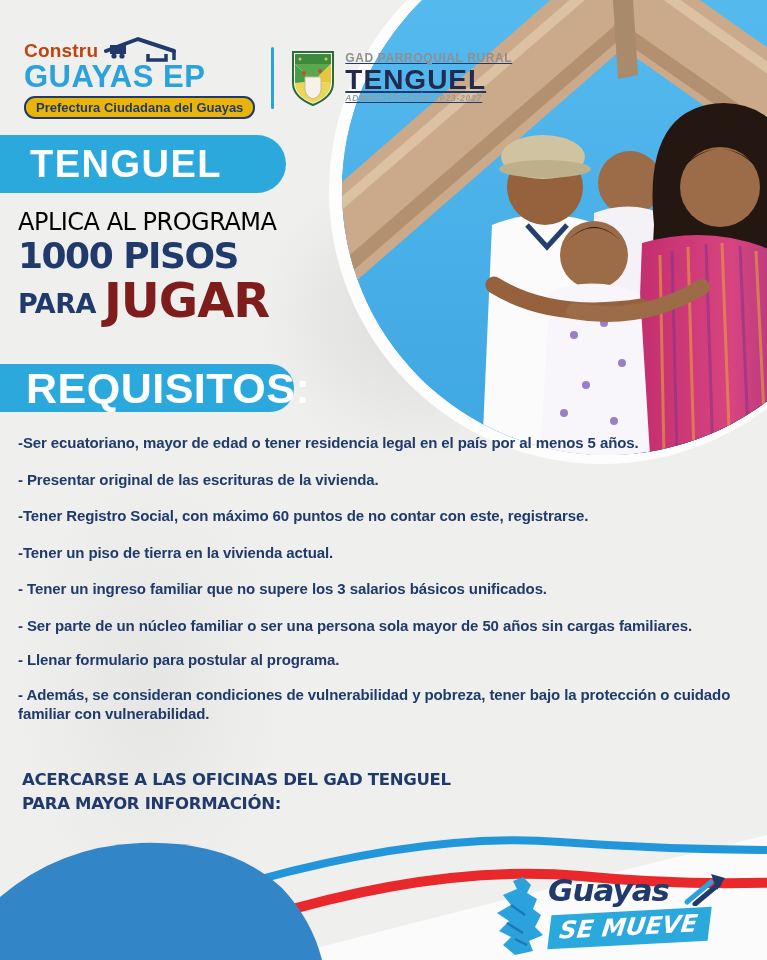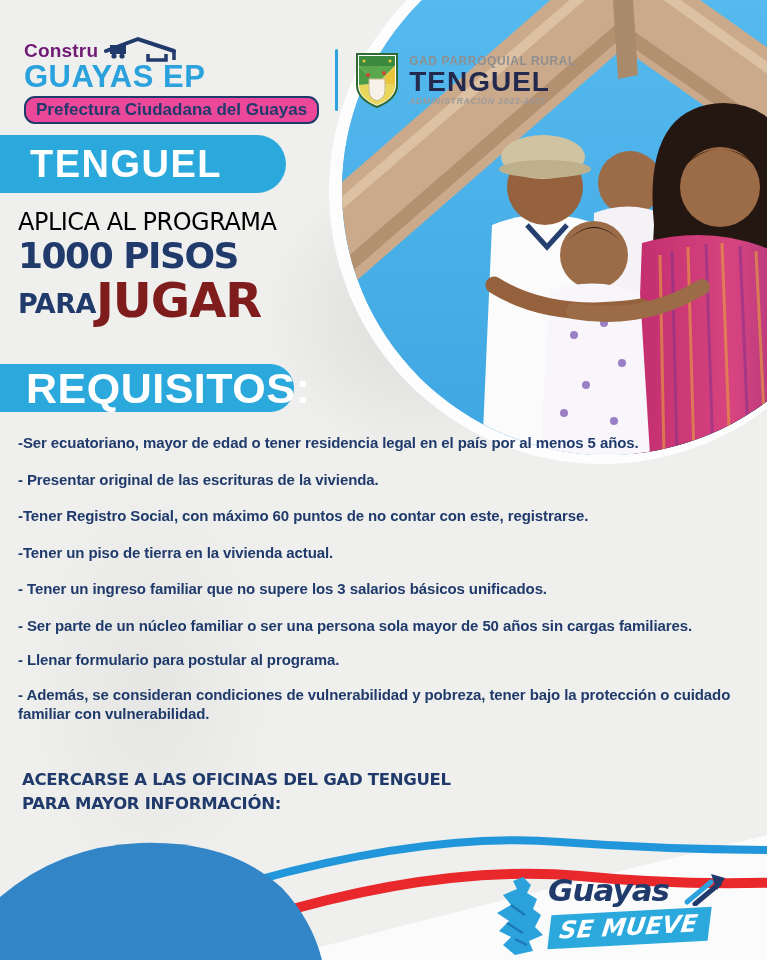--- a/index.html
+++ b/index.html
@@ -8,48 +8,48 @@
   
   .wm1{position:absolute;left:260px;top:170px;width:320px;height:290px;border-radius:50%;
     background:radial-gradient(closest-side,rgba(150,150,150,.22),rgba(150,150,150,0));}
   .wm2{position:absolute;left:20px;top:480px;width:260px;height:420px;border-radius:50%;
     background:radial-gradient(closest-side,rgba(160,160,160,.12),rgba(160,160,160,0));}
 
   
   .header{position:absolute;left:24px;top:36px;display:flex;align-items:center;gap:16px;}
   .constru{display:flex;flex-direction:column;align-items:flex-start;}
   .constru-row1{display:flex;align-items:flex-end;gap:6px;}
-  .constru-line1{font-weight:bold;font-size:19px;color:#701a75;letter-spacing:.2px;}
+  .constru-line1{font-weight:bold;font-size:19px;color:#c2410c;letter-spacing:.2px;}
   .constru-line2{font-weight:bold;font-size:31px;color:#2ba2dc;letter-spacing:.5px;line-height:.95;}
-  .constru-badge{margin-top:5px;border:2px solid #1f3a6b;border-radius:11px;background:#ec4899;
-    padding:2px 10px;font-weight:bold;font-size:17px;color:#1f3a6b;white-space:nowrap;}
+  .constru-badge{margin-top:5px;border:2px solid #1f3a6b;border-radius:11px;background:#eab308;
+    padding:2px 10px;font-weight:bold;font-size:13px;color:#1f3a6b;white-space:nowrap;}
   .divider{width:3px;height:62px;background:#2ba2dc;border-radius:2px;}
   .gad{display:flex;align-items:center;gap:9px;}
-  .gad-text{display:flex;flex-direction:column;line-height:1.05;}
+  .gad-text{display:flex;flex-direction:column;line-height:1.05;text-decoration:underline;}
   .gad-line1{font-size:12px;color:#8f8f8f;font-weight:bold;letter-spacing:.6px;}
   .gad-line2{font-size:28px;color:#232a4d;font-weight:bold;letter-spacing:1px;}
   .gad-line3{font-size:8.5px;color:#9a9a9a;font-style:italic;font-weight:bold;letter-spacing:.8px;}
 
   
   .photo-halo{position:absolute;top:-82px;right:-108px;width:546px;height:546px;border-radius:50%;background:#fdfdfd;}
   .photo-circle{position:absolute;top:-75px;right:-105px;width:530px;height:530px;border-radius:50%;
     overflow:hidden;background:#47b0e8;}
   .photo-circle svg{display:block;}
 
   
   .ribbon{position:absolute;left:0;background:#2ba9dd;color:#fff;font-weight:bold;
     display:flex;align-items:center;border-radius:0 30px 30px 0;}
   .ribbon-tenguel{top:135px;width:256px;height:58px;font-size:38px;letter-spacing:1.5px;padding-left:30px;}
   .ribbon-requisitos{top:364px;width:268px;height:48px;font-size:43px;letter-spacing:.5px;padding-left:26px;}
 
   
   .program{position:absolute;left:18px;top:210px;line-height:1;}
   .program-intro{font-family:"DejaVu Sans",sans-serif;font-weight:400;font-size:24px;color:#000000;letter-spacing:-.5px;}
   .program-big{font-family:"DejaVu Sans",sans-serif;font-weight:800;font-size:36px;color:#1f3a6b;letter-spacing:-1.5px;margin-top:4px;}
-  .program-row{display:flex;align-items:center;margin-top:2px;}
+  .program-row{display:flex;align-items:center;gap:8px;margin-top:2px;}
   .program-para{font-family:"DejaVu Sans",sans-serif;font-weight:800;font-size:27px;color:#1f3a6b;letter-spacing:-.5px;margin-top:6px;}
   .program-jugar{font-family:"DejaVu Sans",sans-serif;font-weight:800;font-size:48px;color:#7f1d1d;letter-spacing:-1px;}
 
   
   .reqs{position:absolute;left:18px;top:433px;width:738px;margin:0;padding:0;list-style:none;}
   .reqs li{font-weight:bold;font-size:15px;color:#1f3a6b;line-height:1.3;margin-bottom:17px;letter-spacing:-.1px;}
   .reqs li:nth-child(6),.reqs li:nth-child(7){margin-bottom:15px;}
 
   
   .info{position:absolute;left:22px;top:768px;line-height:1.45;}

